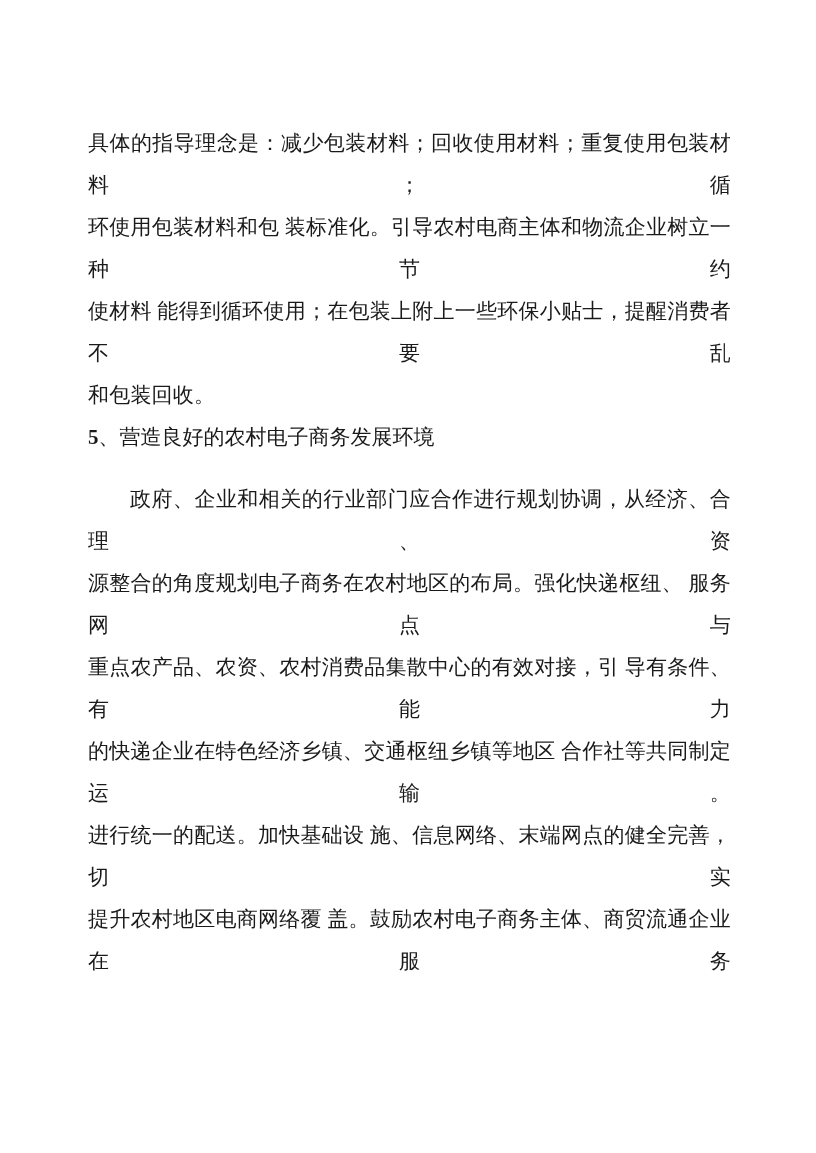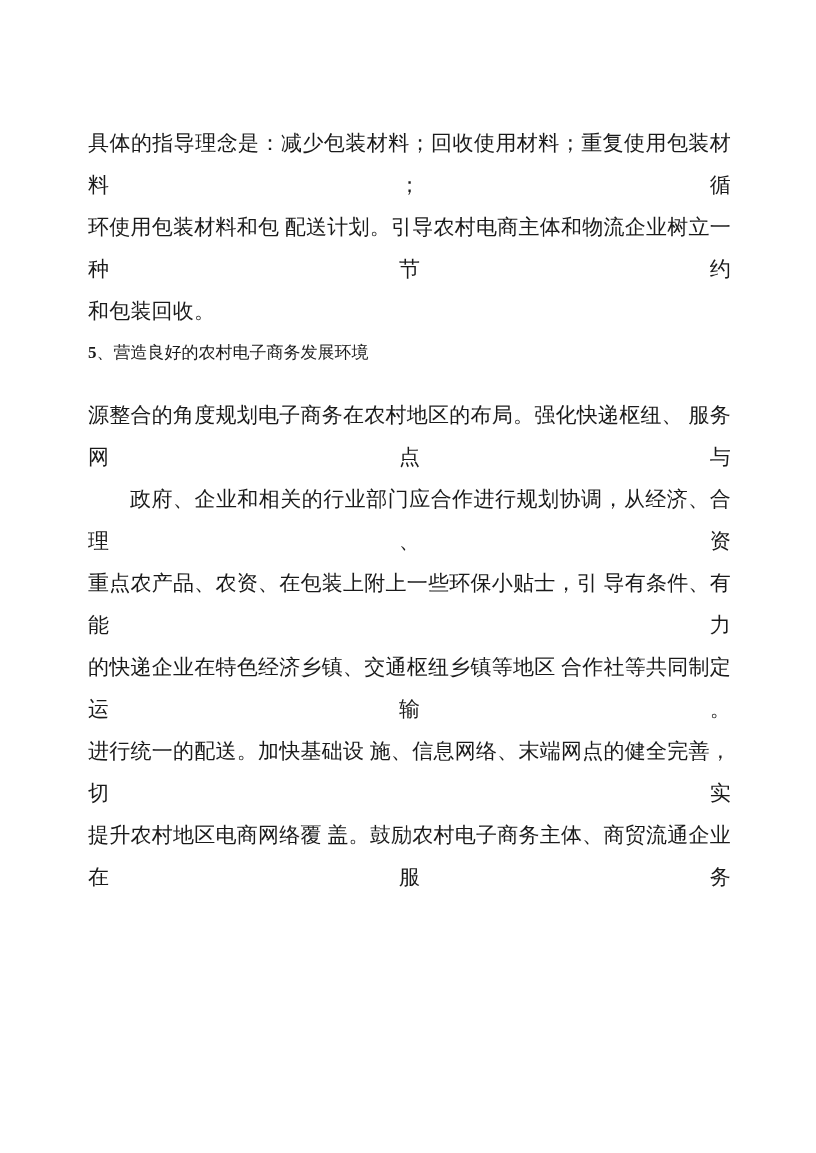--- a/index.html
+++ b/index.html
@@ -30,51 +30,52 @@
     letter-spacing: 0.2px;
   }
   .line.no-stretch {
     text-align: right;
     text-align-last: left;
   }
   .line.indent {
     text-indent: 42px;
   }
   .heading {
-    font-size: 17px;
+    font-size: 21px;
     line-height: 42px;
     text-align: left;
   }
   .heading .num {
     font-weight: bold;
   }
   .para2 {
     margin-top: 20px;
   }
 </style>
 </head>
 <body>
 
 <div class="page">
   <div class="content">
 
     <div class="para">
       <div class="line">具体的指导理念是：减少包装材料；回收使用材料；重复使用包装材料；循</div>
-      <div class="line">环使用包装材料和包 配送计划。引导农村电商主体和物流企业树立一种节约</div>
+      <div class="line">环使用包装材料和包 装标准化。引导农村电商主体和物流企业树立一种节约</div>
+      <div class="line">使材料 能得到循环使用；在包装上附上一些环保小贴士，提醒消费者不要乱</div>
       <div class="line no-stretch">和包装回收。</div>
     </div>
 
     <div class="heading">
       <span class="num">5</span><span>、营造良好的农村电子商务发展环境</span>
     </div>
 
     <div class="para para2">
+      <div class="line indent">政府、企业和相关的行业部门应合作进行规划协调，从经济、合 理、资</div>
       <div class="line">源整合的角度规划电子商务在农村地区的布局。强化快递枢纽、 服务网点与</div>
-      <div class="line indent">政府、企业和相关的行业部门应合作进行规划协调，从经济、合 理、资</div>
-      <div class="line">重点农产品、农资、在包装上附上一些环保小贴士，引 导有条件、有能力</div>
+      <div class="line">重点农产品、农资、农村消费品集散中心的有效对接，引 导有条件、有能力</div>
       <div class="line">的快递企业在特色经济乡镇、交通枢纽乡镇等地区 合作社等共同制定运输。</div>
       <div class="line">进行统一的配送。加快基础设 施、信息网络、末端网点的健全完善，切实</div>
       <div class="line">提升农村地区电商网络覆 盖。鼓励农村电子商务主体、商贸流通企业在服务</div>
 
     </div>
 
   </div>
 </div>
 
 </body></html>

